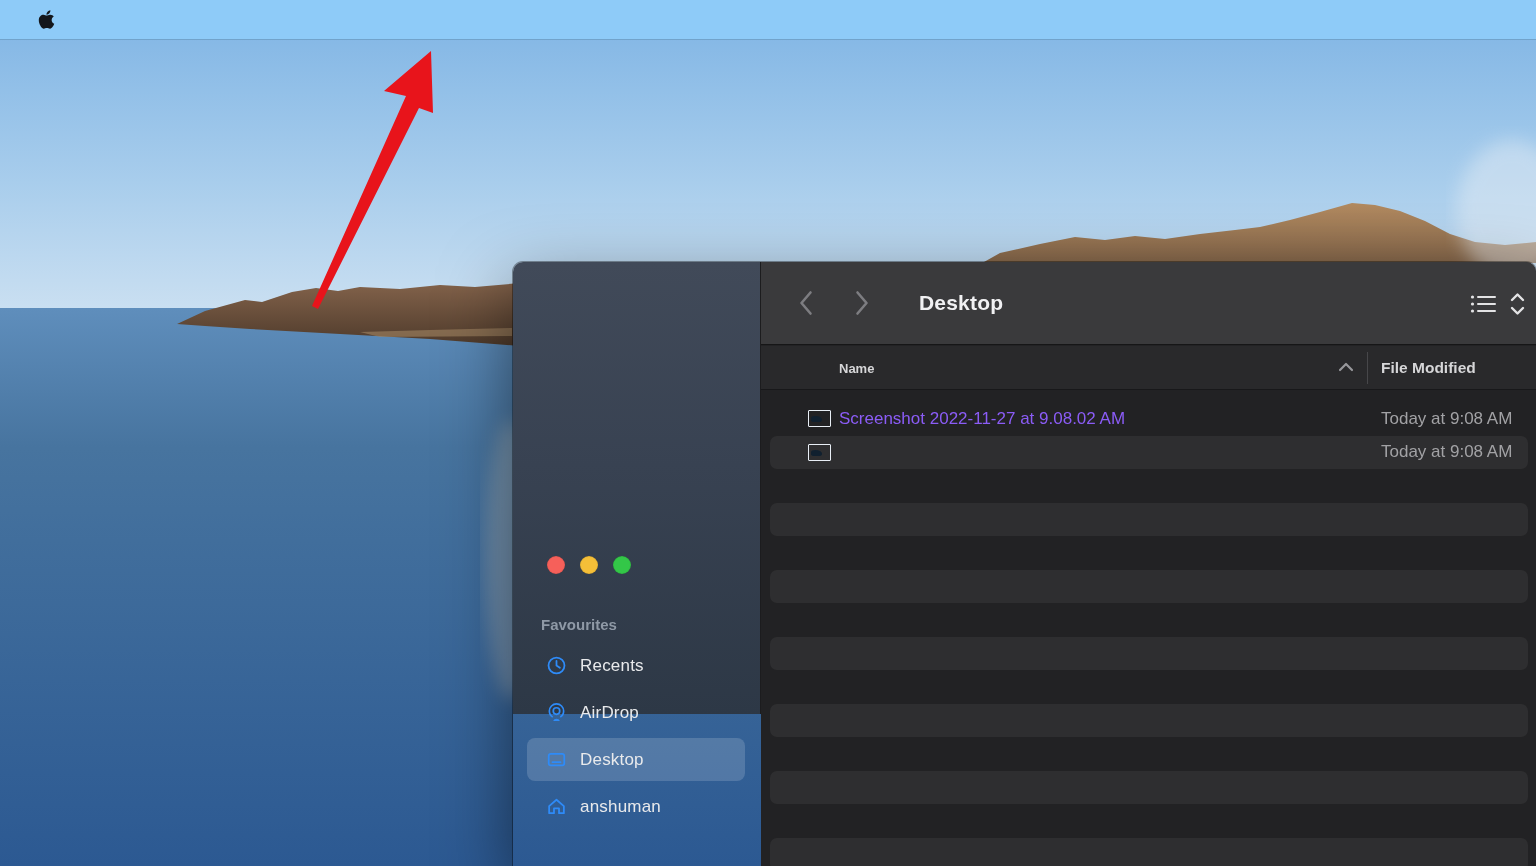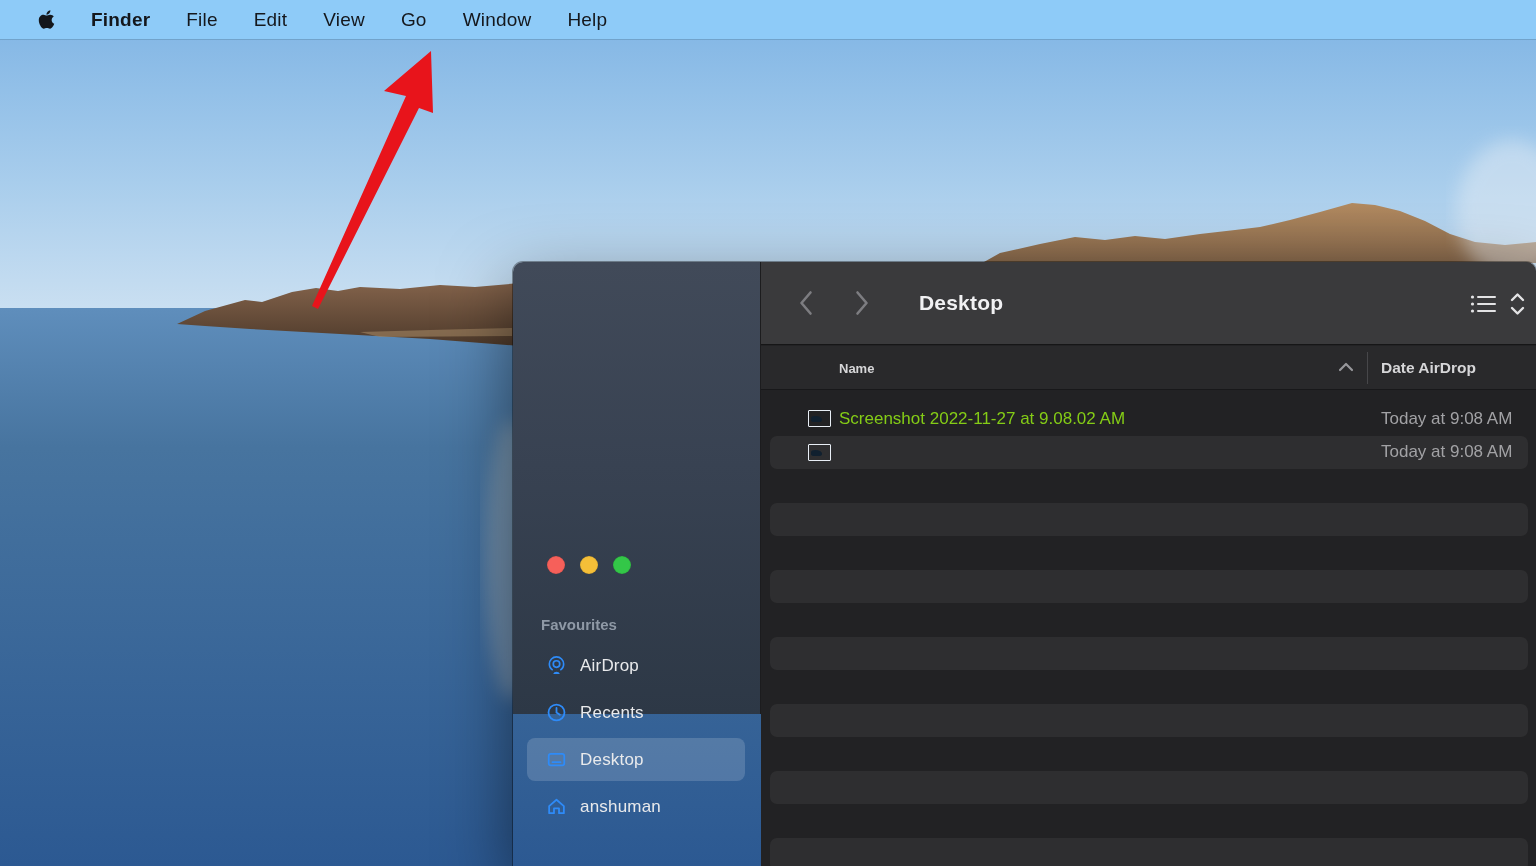--- a/index.html
+++ b/index.html
@@ -62,21 +62,21 @@
   .row { position:relative; height:33.5px; }
   .row.stripe::before { content:""; position:absolute; left:9px; right:8px; top:0; bottom:0;
     background:#2e2e30; border-radius:7px; }
   .row .cellwrap { position:absolute; inset:0; display:flex; align-items:center; }
   .file-thumb { position:absolute; left:47px; top:8px; width:23px; height:17px;
     border:1.5px solid #e8eef5; border-radius:1px;
     background:linear-gradient(180deg,#7fb0d8 0%,#5d89b4 38%,#274261 42%,#1b3párt 60%,#16293f 100%); }
   .file-thumb::after { content:""; position:absolute; left:2px; top:5px; width:11px; height:6px;
     background:#10202f; border-radius:40% 60% 30% 30%; }
   .file-name { position:absolute; left:78px; top:0; height:33.5px; display:flex; align-items:center;
-    font-size:17px; color:#84cc16; white-space:nowrap; }
+    font-size:17px; color:#8b5cf6; white-space:nowrap; }
   .file-date { position:absolute; left:620px; top:0; height:33.5px; right:-6px; overflow:hidden;
     display:flex; align-items:center; font-size:17px; color:#a2a2a5; white-space:nowrap; }
 </style>
 </head>
 <body>
 <div id="stage">
 
   <svg id="wallpaper" width="1536" height="866" viewBox="0 0 1536 866">
     <defs>
       <linearGradient id="sky" x1="0" y1="0" x2="0" y2="1">
@@ -109,65 +109,56 @@
     <ellipse cx="1512" cy="210" rx="55" ry="70" fill="#e8eef4" opacity="0.45" filter="url(#blur1)"></ellipse>
     <ellipse cx="512" cy="560" rx="26" ry="140" fill="#c9ccc9" opacity="0.35" filter="url(#blur1)"></ellipse>
   </svg>
 
   <div id="menubar">
     <span class="apple">
       <svg width="17" height="21" viewBox="0 0 384 512">
           <path fill="#14171c" d="M318.7 268.7c-.2-36.7 16.4-64.4 50-84.8-18.8-26.9-47.2-41.7-84.7-44.6-35.5-2.7-74.3 20.7-88.5 20.7-15 0-49.4-19.7-76.4-19.7C63.3 141.2 4 184.8 4 273.5q0 39.3 14.4 81.2c12.8 36.7 59 126.7 107.2 125.2 25.2-.6 43-17.9 75.8-17.9 31.8 0 48.3 17.9 76.4 17.9 48.6-.7 90.4-82.5 102.6-119.3-65.2-30.7-61.7-90-61.7-91.9zm-56.6-164.2c27.3-32.4 24.8-61.9 24-72.5-24.1 1.4-52 16.4-67.9 34.9-17.5 19.8-27.8 44.3-25.6 71.9 26.1 2 49.9-11.4 69.5-34.3z"></path>
         </svg>
     </span>
-    <span id="menu-items-host" style="display:flex;">
-        <span class="mitem app">Finder</span>
-        <span class="mitem">File</span>
-        <span class="mitem">Edit</span>
-        <span class="mitem">View</span>
-        <span class="mitem">Go</span>
-        <span class="mitem">Window</span>
-        <span class="mitem">Help</span>
-      </span>
   </div>
 
   <svg id="arrow-svg" width="520" height="340" viewBox="0 0 520 340">
     <polygon fill="#e8141b" points="431,51 384,91 406,96 312,306 318,309 419,108 433,113"></polygon>
   </svg>
 
   <div id="finder">
     <div id="sidebar">
       <div id="traffic">
         <div class="tl" style="background:#f6605a"></div>
         <div class="tl" style="background:#f5bf38"></div>
         <div class="tl" style="background:#33c748"></div>
       </div>
       <div id="sb-section">Favourites</div>
       <div id="sb-items">
           <div class="sb-item">
             <span class="sb-icon">
               <svg width="21" height="21" viewBox="0 0 20 20">
+                <circle cx="10" cy="10" r="7.6" fill="none" stroke="#2e8bf8" stroke-width="1.7"></circle>
+                <path d="M10 5.6 V10 L13.2 12.2" fill="none" stroke="#2e8bf8" stroke-width="1.7" stroke-linecap="round"></path>
+              </svg>
+            </span>
+            <span class="sb-label">Recents</span>
+          </div>
+          <div class="sb-item">
+            <span class="sb-icon">
+              <svg width="21" height="21" viewBox="0 0 20 20">
                 <g fill="none" stroke="#2e8bf8" stroke-width="1.6">
                   <circle cx="10" cy="8.6" r="3.1"></circle>
                   <path d="M16.8 8.6a6.8 6.8 0 1 0 -13.6 0 6.8 6.8 0 0 0 3.2 5.8"></path>
                   <path d="M13.6 14.4a6.8 6.8 0 0 0 3.2 -5.8"></path>
                 </g>
                 <path d="M6.8 18.2a3.4 3.4 0 0 1 6.4 0Z" fill="#2e8bf8"></path>
               </svg>
             </span>
             <span class="sb-label">AirDrop</span>
-          </div>
-          <div class="sb-item">
-            <span class="sb-icon">
-              <svg width="21" height="21" viewBox="0 0 20 20">
-                <circle cx="10" cy="10" r="7.6" fill="none" stroke="#2e8bf8" stroke-width="1.7"></circle>
-                <path d="M10 5.6 V10 L13.2 12.2" fill="none" stroke="#2e8bf8" stroke-width="1.7" stroke-linecap="round"></path>
-              </svg>
-            </span>
-            <span class="sb-label">Recents</span>
           </div>
           <div class="sb-item selected">
             <span class="sb-icon">
               <svg width="21" height="21" viewBox="0 0 20 20">
                 <rect x="2.6" y="4.6" width="14.8" height="11" rx="2" fill="none" stroke="#2e8bf8" stroke-width="1.7"></rect>
                 <path d="M6.2 12.6 H13.8" stroke="#2e8bf8" stroke-width="1.7" stroke-linecap="round"></path>
               </svg>
             </span>
             <span class="sb-label">Desktop</span>
           </div>
@@ -219,21 +210,21 @@
       </div>
 
       <div id="list-header">
         <span id="col-name">Name</span>
         <span id="sort-chevron">
           <svg width="18" height="12" viewBox="0 0 18 12">
               <path d="M3 9 L9 3 L15 9" fill="none" stroke="#98989c" stroke-width="2.2" stroke-linecap="round" stroke-linejoin="round"></path>
             </svg>
         </span>
         <span id="col-divider"></span>
-        <span id="col-date">Date AirDrop</span>
+        <span id="col-date">File Modified</span>
       </div>
 
       <div id="rows">
           <div class="row">
             <div class="cellwrap">
               <span class="file-thumb"></span>
               <span class="file-name">Screenshot 2022-11-27 at 9.08.02 AM</span>
               <span class="file-date">Today at 9:08 AM</span>
             </div>
           </div>

